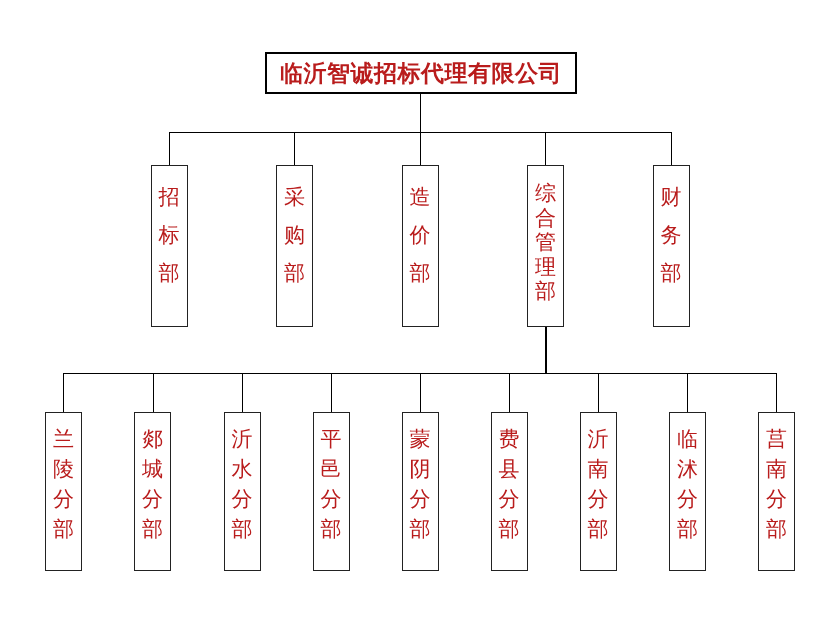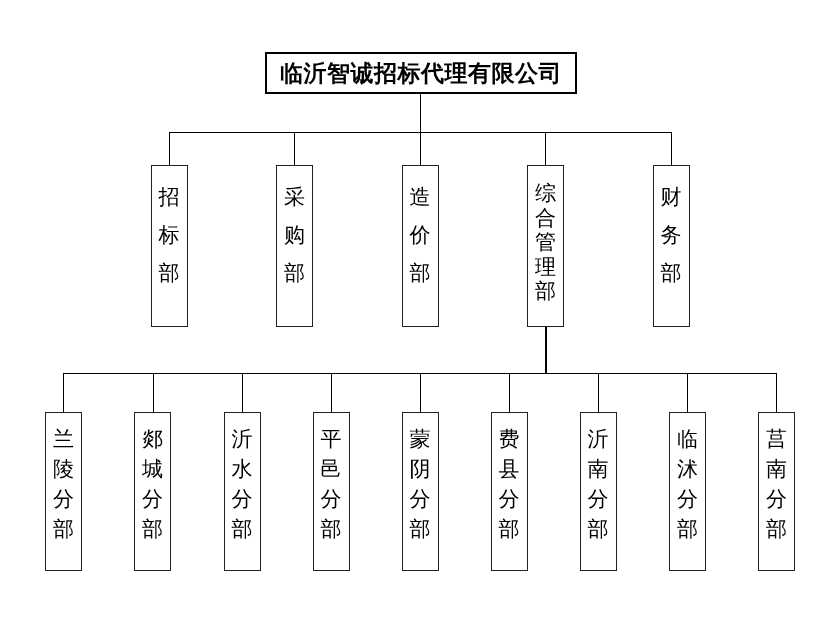--- a/index.html
+++ b/index.html
@@ -2,21 +2,21 @@
 <html><head>
 <meta charset="utf-8">
 <style>
   html, body { margin: 0; padding: 0; background: #ffffff; }
   .canvas {
     position: relative;
     width: 840px;
     height: 640px;
     background: #ffffff;
     font-family: "Liberation Serif", serif;
-    color: #000000;
+    color: #b91c1c;
     overflow: hidden;
   }
   .root-box {
     position: absolute;
     left: 265px; top: 52px;
     width: 312px; height: 42px;
     border: 2px solid #000000;
     box-sizing: border-box;
     background: #ffffff;
     display: flex;

